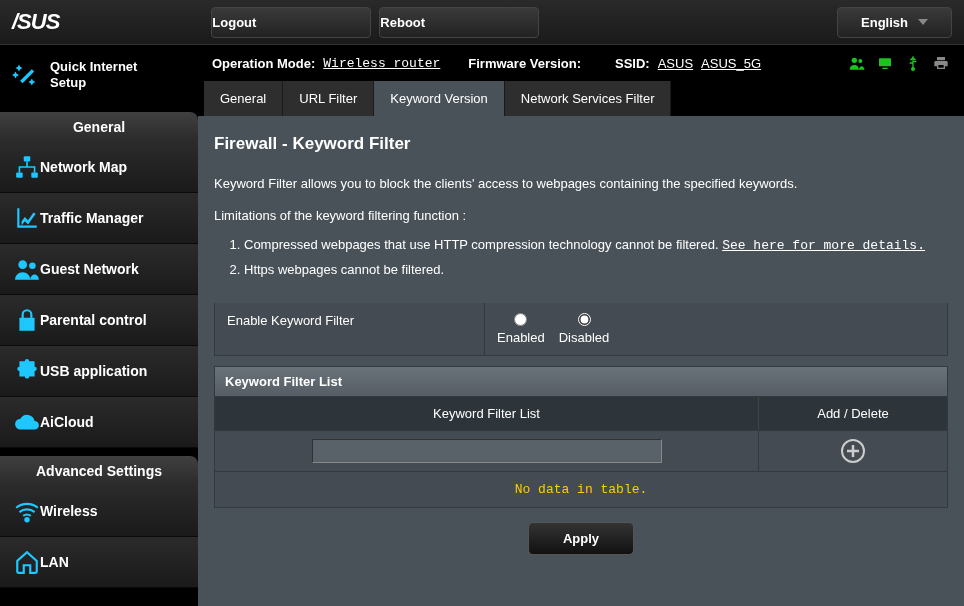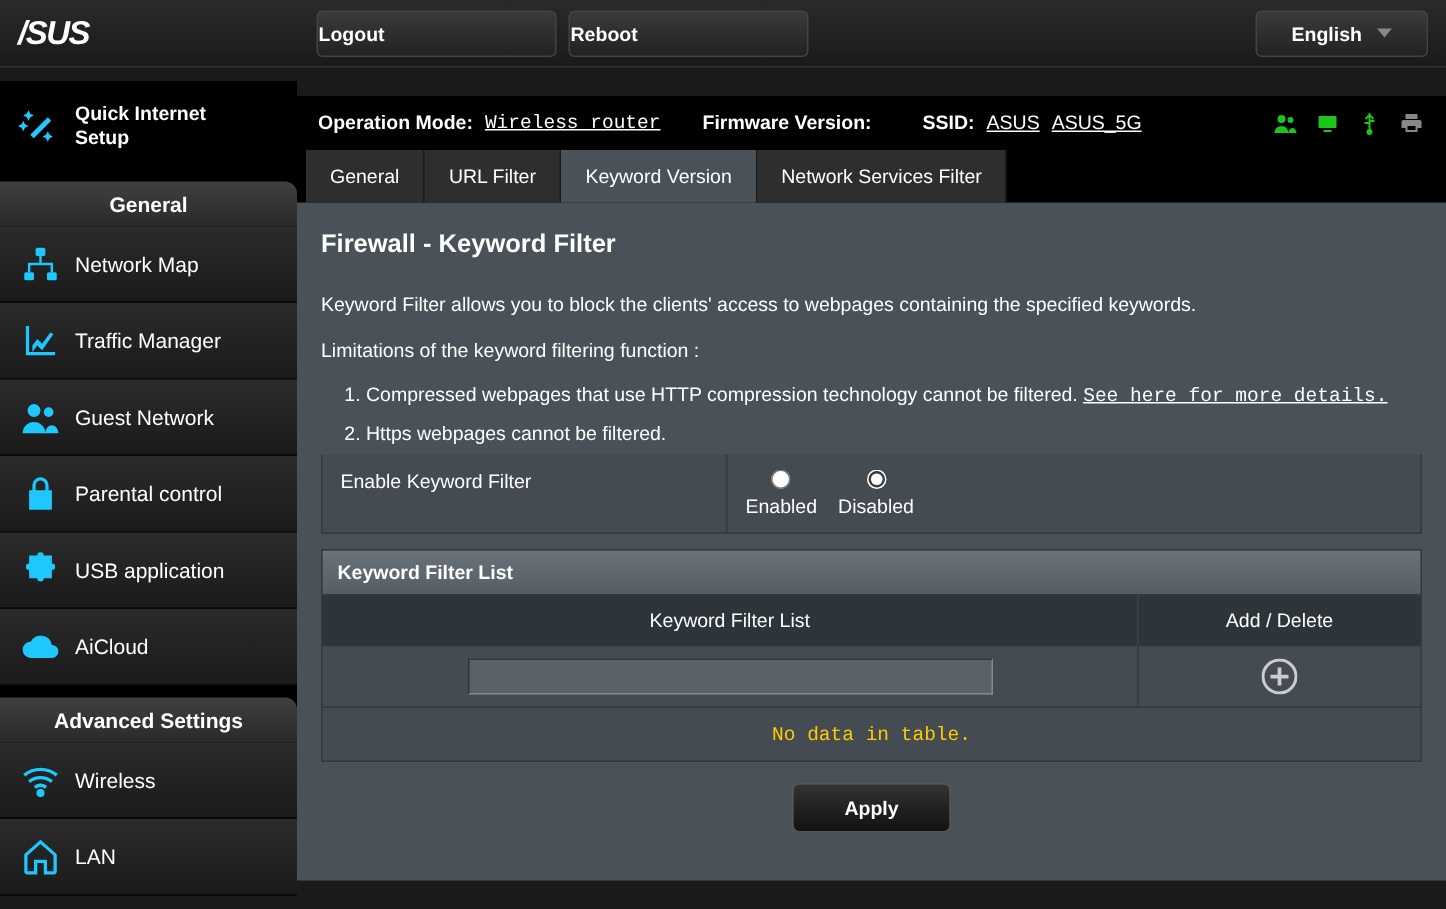--- a/index.html
+++ b/index.html
@@ -50,21 +50,21 @@
   align-items: center;
   justify-content: center;
   gap: 10px;
 }
 .triangle-down {
   width: 0; height: 0;
   border-left: 5px solid transparent;
   border-right: 5px solid transparent;
   border-top: 6px solid #888;
 }
-.main { display: flex; height: calc(100% - 45px); align-items: center; }
+.main { display: flex; height: calc(100% - 45px); }
 .sidebar {
   width: 198px;
   background: #000;
   display: flex;
   flex-direction: column;
 }
 .quick-setup {
   display: flex;
   align-items: center;
   gap: 10px;
@@ -85,26 +85,26 @@
   text-align: center;
   padding: 7px 0;
   font-weight: bold;
   font-size: 14px;
   border-top-right-radius: 8px;
   margin-top: 8px;
 }
 .nav-item {
   display: flex;
   align-items: center;
-  gap: 10px;
+  gap: 0;
   padding: 12px 14px;
   background: linear-gradient(to bottom, #2b2b2b, #1a1a1a);
   border-bottom: 1px solid #0a0a0a;
   cursor: pointer;
-  font-weight: normal;
+  font-weight: bold;
   font-size: 14px;
 }
 .nav-icon {
   width: 26px; height: 26px;
   color: #1ec8ff;
   flex-shrink: 0;
 }
 .content {
   flex: 1;
   background: #4a5259;
@@ -149,21 +149,21 @@
 }
 .page-title {
   font-size: 17px;
   font-weight: bold;
   margin-bottom: 20px;
 }
 .desc { margin-bottom: 14px; line-height: 1.5; }
 .limits-title { margin-bottom: 10px; }
 .limits-list {
   margin-left: 30px;
-  margin-bottom: 2px;
+  margin-bottom: 20px;
   line-height: 1.9;
 }
 .limits-list a {
   color: #fff;
   text-decoration: underline;
   font-family: "Courier New", monospace;
   cursor: pointer;
 }
 .section-bar {
   background: linear-gradient(to bottom, #6a727a, #565d64);

